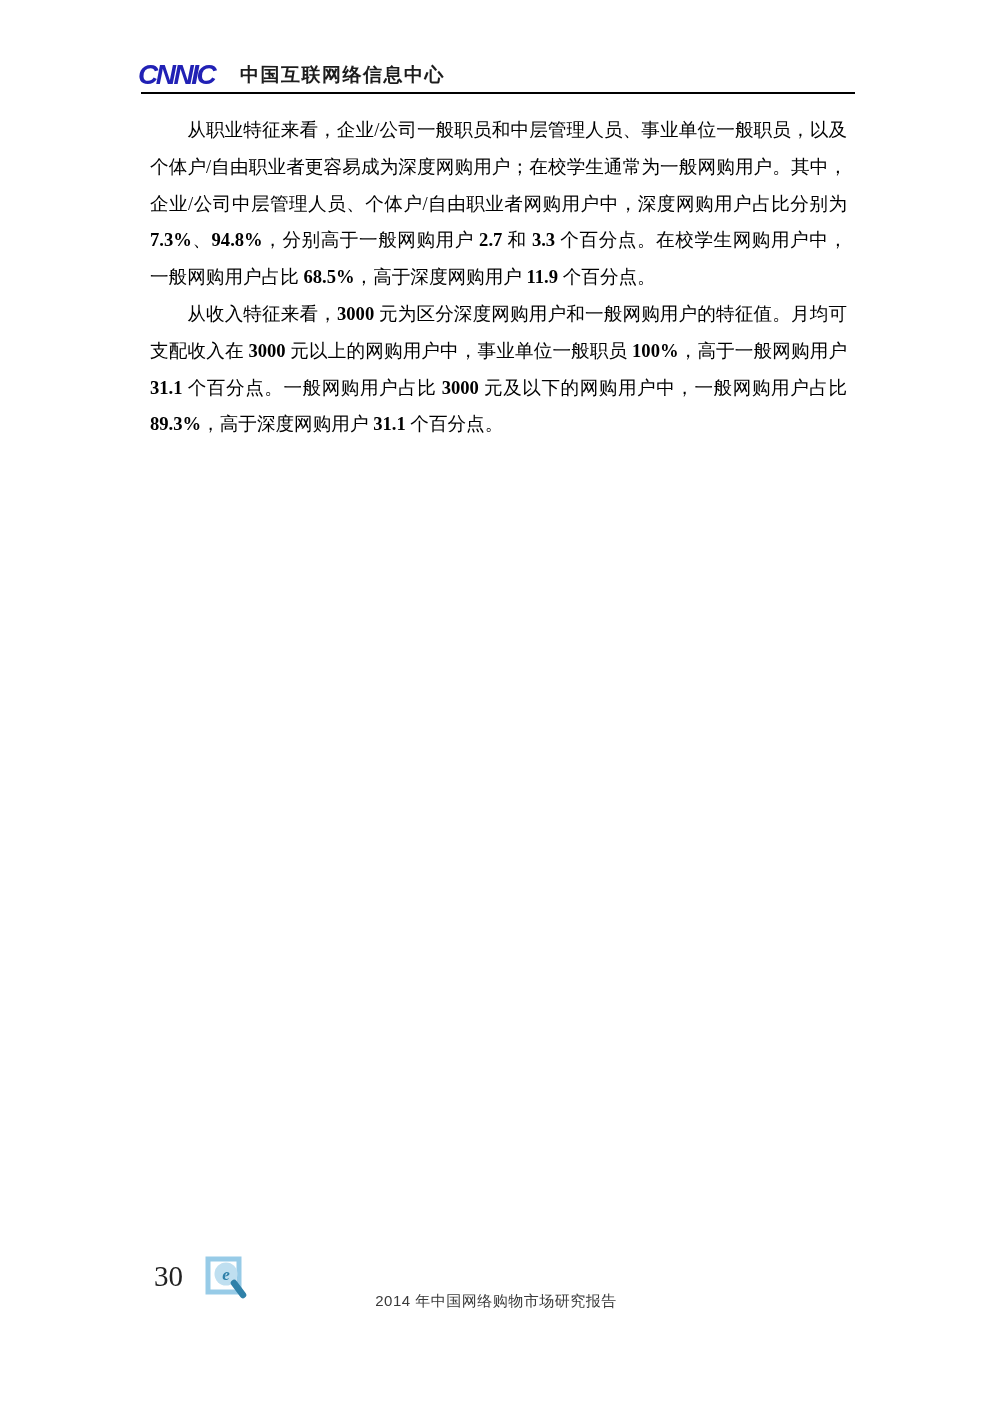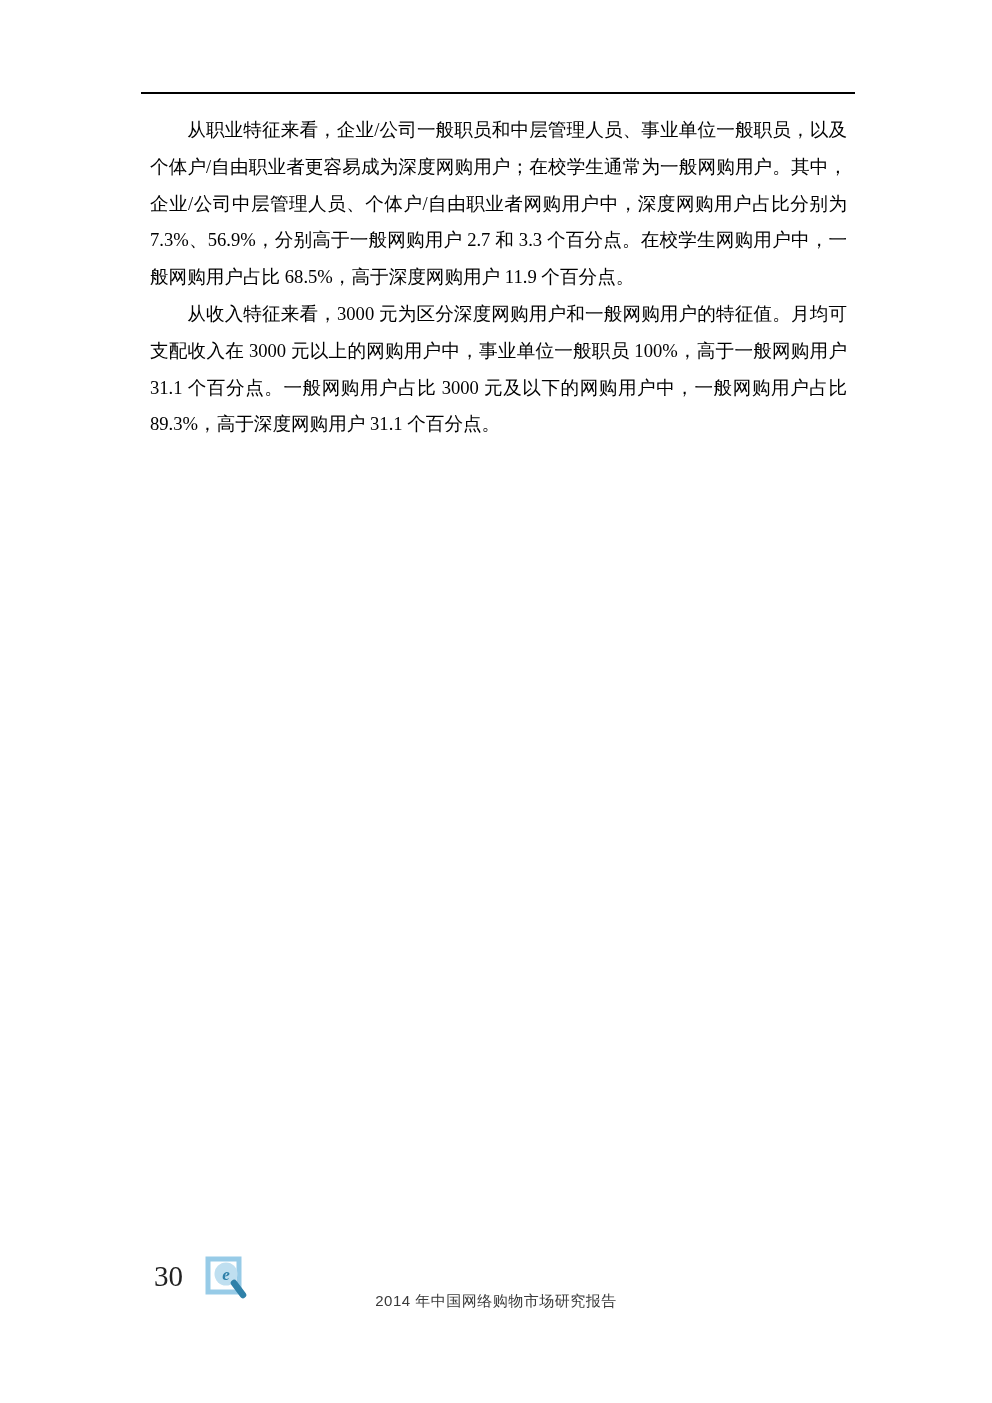--- a/index.html
+++ b/index.html
@@ -48,21 +48,21 @@
     position: absolute;
     left: 150px;
     top: 112px;
     width: 697px;
     text-align: justify;
     font-size: 18.6px;
     line-height: 36.8px;
     color: #000000;
   }
   .doc-body p { margin: 0; text-indent: 2em; }
-  .doc-body b { font-weight: normal; }
+  .doc-body b { font-weight: bold; }
 
   
   .footer-pagenum {
     position: absolute;
     left: 154px;
     top: 1261px;
     font-family: Liberation Serif, serif;
     font-size: 29px;
     color: #222222;
     line-height: 1.1;
@@ -85,25 +85,33 @@
     font-size: 15px;
     color: #3a3a3a;
     letter-spacing: 0.5px;
   }
 </style>
 </head>
 <body>
 
 <div class="page">
 
+  <header class="page-header">
+    <span class="cnnic-logo">
+      <svg width="86" height="28" viewBox="0 0 86 28" xmlns="http://www.w3.org/2000/svg" aria-hidden="true">
+        <text x="-2" y="23" font-family="Liberation Sans, DejaVu Sans, sans-serif" font-size="28" font-weight="bold" font-style="italic" letter-spacing="-2.5" fill="#2121b5">CNNIC</text>
+      </svg>
+    </span>
+    <span class="org-name">中国互联网络信息中心</span>
+  </header>
 
   <div class="header-rule"></div>
 
   <main class="doc-body">
-    <p><span>从职业特征来看，企业/公司一般职员和中层管理人员、事业单位一般职员，以及个体户/自由职业者更容易成为深度网购用户；在校学生通常为一般网购用户。其中，企业/公司中层管理人员、个体户/自由职业者网购用户中，深度网购用户占比分别为 </span><b>7.3%</b><span>、</span><b>56.9%</b><span>，分别高于一般网购用户 </span><b>2.7</b><span> 和 </span><b>3.3</b><span> 个百分点。在校学生网购用户中，一般网购用户占比 </span><b>68.5%</b><span>，高于深度网购用户 </span><b>11.9</b><span> 个百分点。</span></p>
+    <p><span>从职业特征来看，企业/公司一般职员和中层管理人员、事业单位一般职员，以及个体户/自由职业者更容易成为深度网购用户；在校学生通常为一般网购用户。其中，企业/公司中层管理人员、个体户/自由职业者网购用户中，深度网购用户占比分别为 </span><b>7.3%</b><span>、</span><b>94.8%</b><span>，分别高于一般网购用户 </span><b>2.7</b><span> 和 </span><b>3.3</b><span> 个百分点。在校学生网购用户中，一般网购用户占比 </span><b>68.5%</b><span>，高于深度网购用户 </span><b>11.9</b><span> 个百分点。</span></p>
     <p><span>从收入特征来看，</span><b>3000</b><span> 元为区分深度网购用户和一般网购用户的特征值。月均可支配收入在 </span><b>3000</b><span> 元以上的网购用户中，事业单位一般职员 </span><b>100%</b><span>，高于一般网购用户 </span><b>31.1</b><span> 个百分点。一般网购用户占比 </span><b>3000</b><span> 元及以下的网购用户中，一般网购用户占比 </span><b>89.3%</b><span>，高于深度网购用户 </span><b>31.1</b><span> 个百分点。</span></p>
   </main>
 
   <footer>
     <span class="footer-pagenum">30</span>
 
     <span class="footer-logo">
       <svg width="44" height="52" viewBox="0 0 44 52" xmlns="http://www.w3.org/2000/svg" aria-hidden="true">
         <rect x="4" y="6" width="31" height="33" fill="none" stroke-width="5" stroke="#97cbe7"></rect>
         <circle cx="22" cy="21" r="11.5" stroke-width="2" fill="#bfdff0"></circle>

